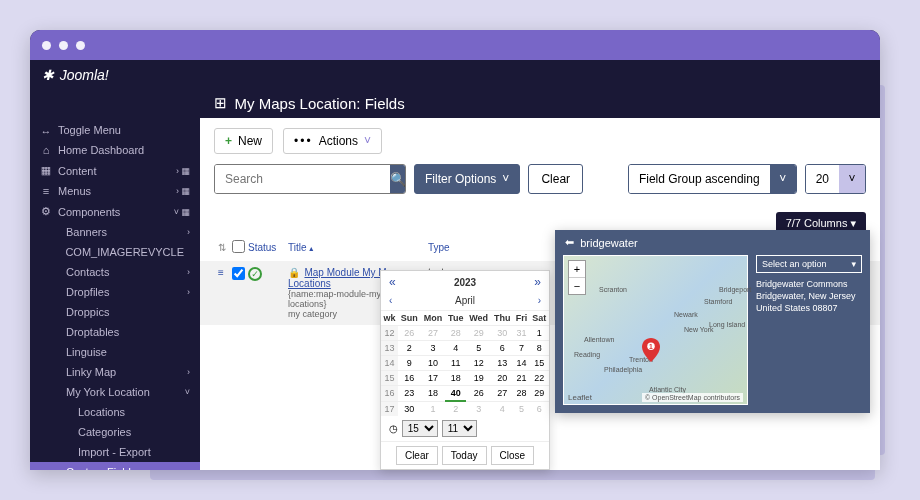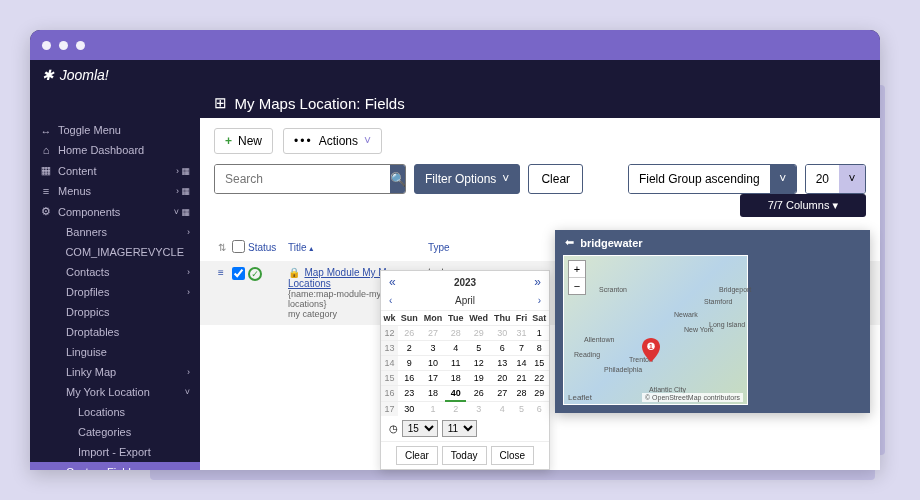--- a/index.html
+++ b/index.html
@@ -33,21 +33,21 @@
 .searchwrap input{border:0;padding:7px 10px;flex:1;outline:none;font-size:12px}
 .searchbtn{background:#495a7c;color:#fff;border:0;width:34px;display:flex;align-items:center;justify-content:center;cursor:pointer}
 .filteropt{background:#495a7c;color:#fff;border:1px solid #495a7c;padding:7px 10px;border-radius:3px;display:flex;align-items:center;gap:6px;cursor:pointer}
 .clearbtn{border:1px solid #495a7c;padding:7px 12px;background:#fff;border-radius:3px;cursor:pointer}
 .sortwrap{display:flex;border:1px solid #495a7c;border-radius:3px;overflow:hidden;margin-left:auto}
 .sortwrap .txt{padding:7px 10px;background:#fff}
 .sortwrap .dd{background:#495a7c;color:#fff;width:26px;display:flex;align-items:center;justify-content:center;cursor:pointer}
 .limwrap{display:flex;border:1px solid #495a7c;border-radius:3px;overflow:hidden}
 .limwrap .txt{padding:7px 10px;background:#fff}
 .limwrap .dd{background:#c6c2e8;width:26px;display:flex;align-items:center;justify-content:center;cursor:pointer}
-.colbtn{position:absolute;right:14px;top:76px;background:#1a1836;color:#fff;padding:5px 28px;border-radius:3px;font-size:11px;cursor:pointer}
+.colbtn{position:absolute;right:14px;top:94px;background:#1a1836;color:#fff;padding:5px 10px;border-radius:3px;font-size:11px;cursor:pointer}
 .thead{display:flex;padding:6px 14px;font-size:10px;color:#2f4ea8;margin-top:32px;align-items:center}
 .thead>div{padding:0 4px}
 .th-ord{width:14px;color:#888}
 .th-chk{width:16px}
 .th-status{width:40px}
 .th-title{width:140px}
 .th-type{width:100px}
 .th-fg{width:80px;margin-left:auto}
 .th-acc{width:50px}
 .th-id{width:30px;text-align:right}
@@ -365,21 +365,21 @@
   <div class="cal-foot">
     <button>Clear</button>
     <button>Today</button>
     <button>Close</button>
   </div>
 </div>
 
 <div class="mapcard">
   <div class="map-hdr">
     <span>⬅</span>
-    <span style="font-weight:bold">bridgewater</span>
+    <span style="font-weight:normal">bridgewater</span>
   </div>
   <div class="map-body">
     <div class="map-img">
       <div class="map-zoom">
         <div>+</div>
         <div>−</div>
       </div>
       <div class="cities" style="left:120px;top:70px">New York</div>
       <div class="cities" style="left:40px;top:110px">Philadelphia</div>
       <div class="cities" style="left:110px;top:55px">Newark</div>
@@ -394,14 +394,23 @@
       <div class="map-pin">
         <svg viewBox="0 0 24 32">
             <path fill="#d33" d="M12 0C5 0 0 5 0 12c0 9 12 20 12 20s12-11 12-20C24 5 19 0 12 0z"></path>
             <circle cx="12" cy="11" r="5" fill="#fff"></circle>
             <text x="12" y="15" text-anchor="middle" font-size="9" fill="#d33" font-weight="bold">1</text>
           </svg>
       </div>
       <div class="map-leaf">Leaflet</div>
       <div class="map-attr">© OpenStreetMap contributors</div>
     </div>
+    <div class="map-side">
+      <div class="opt">
+        <span>Select an option</span>
+        <span>▾</span>
+      </div>
+      <div class="line">Bridgewater Commons</div>
+      <div class="line">Bridgewater, New Jersey</div>
+      <div class="line">United States 08807</div>
+    </div>
   </div>
 </div>
 
 </body></html>

